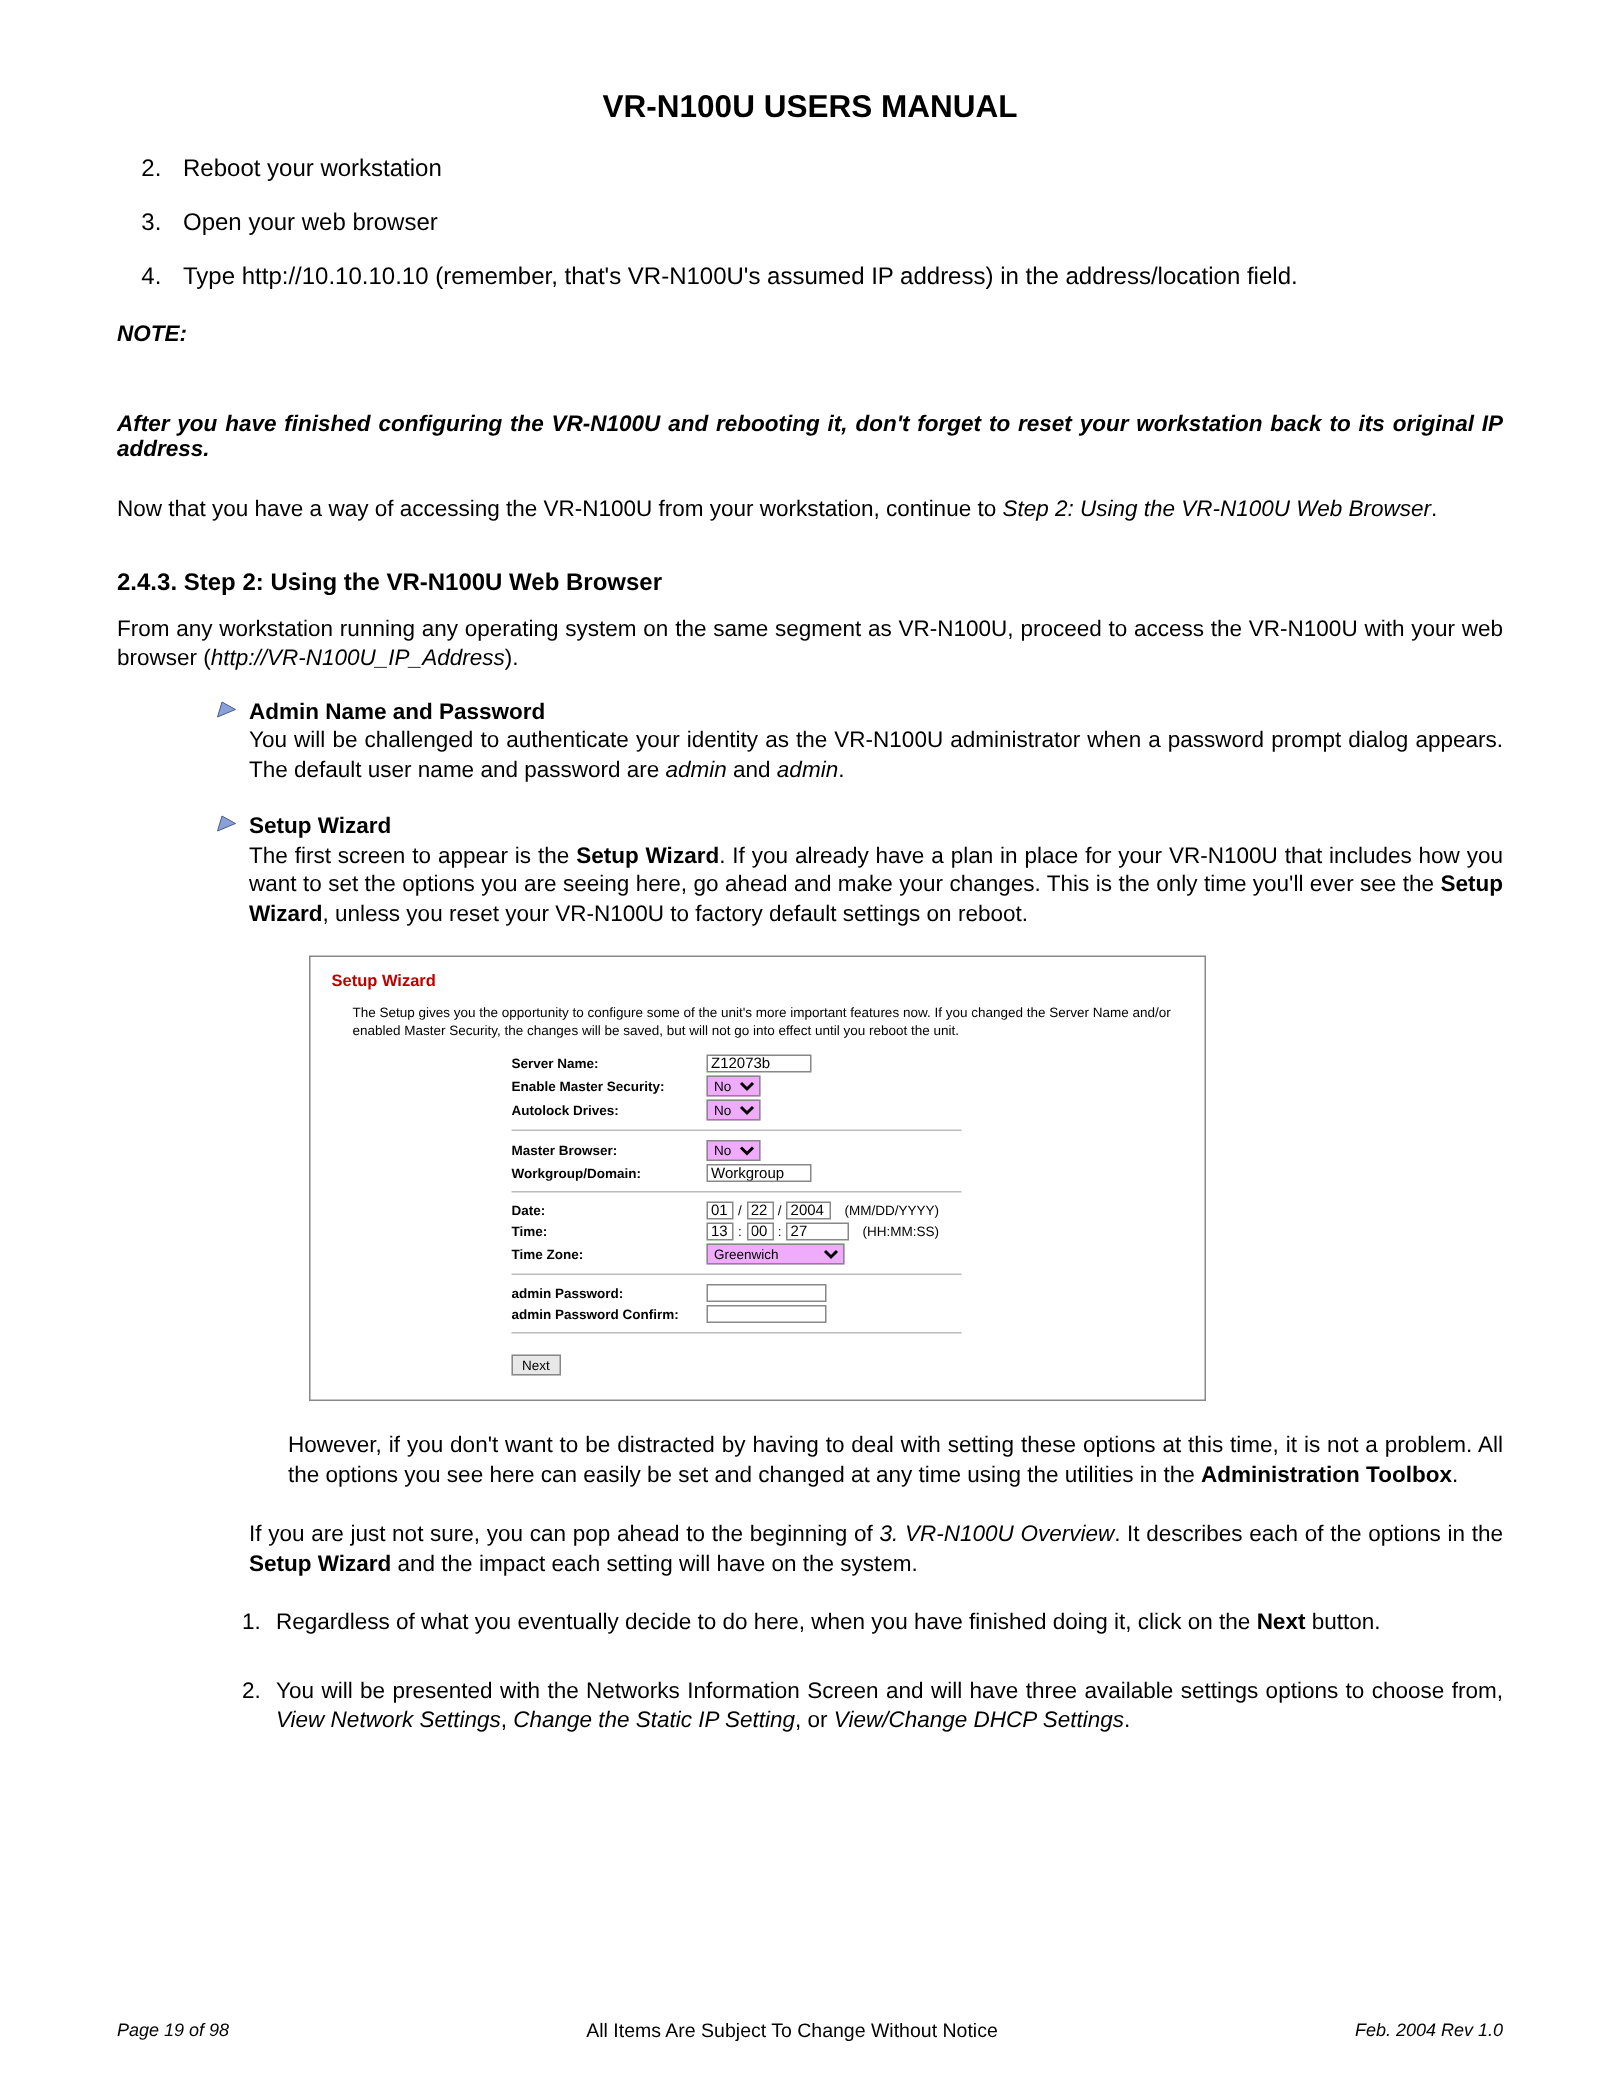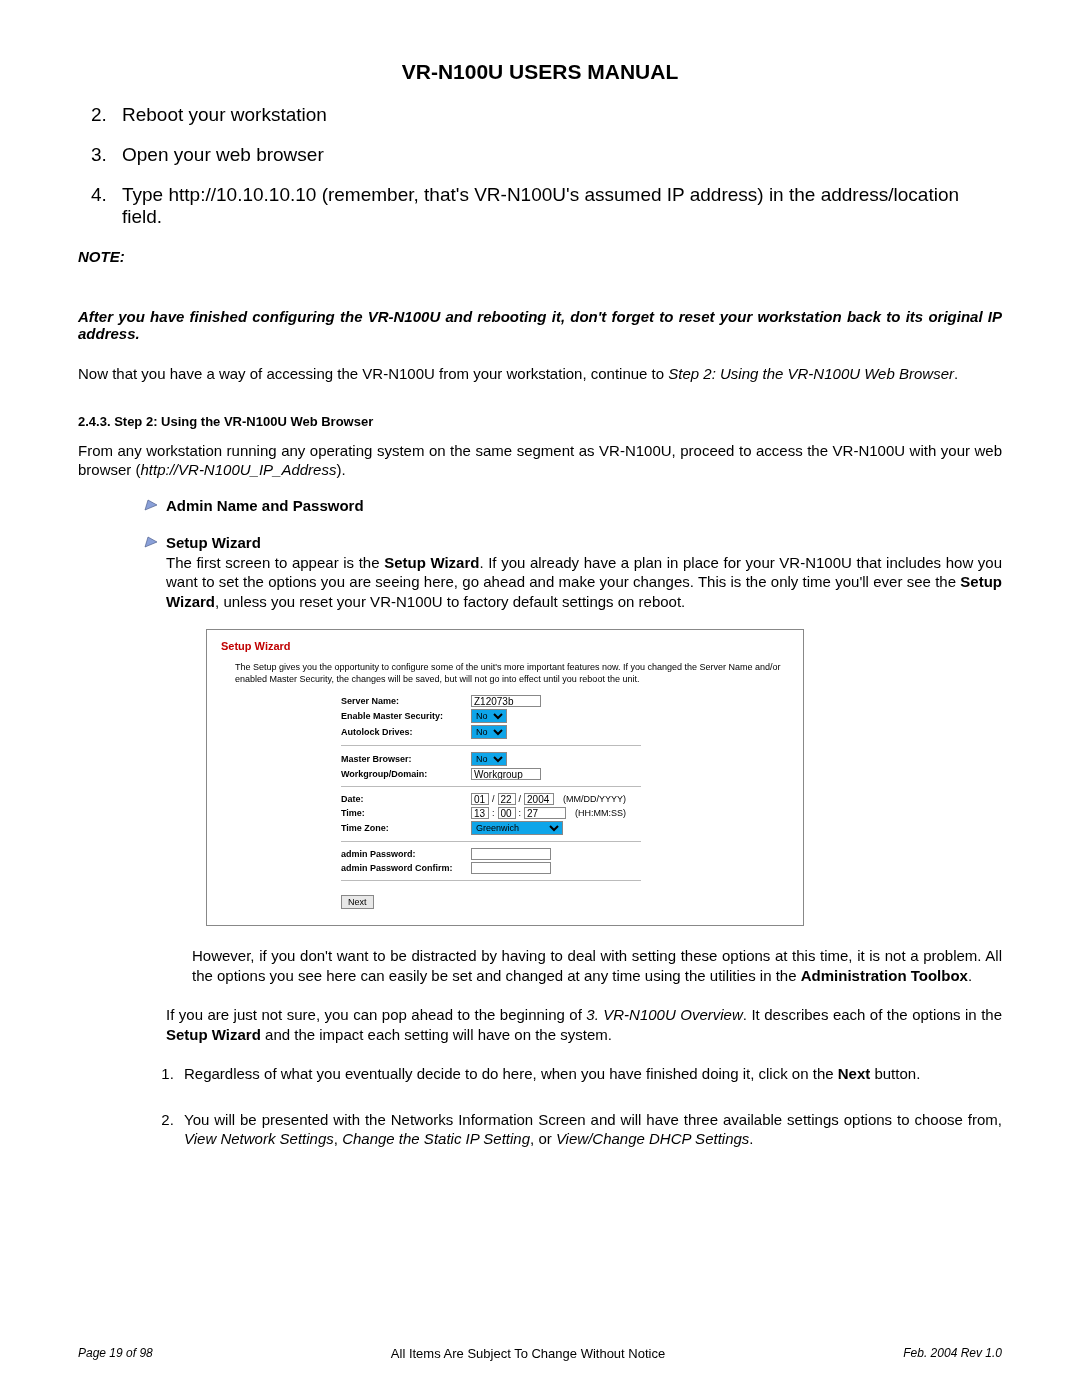--- a/index.html
+++ b/index.html
@@ -19,21 +19,21 @@
   }
   h1.doc-title {
     font-size: 21px;
     font-weight: bold;
     text-align: center;
     margin: 0 0 20px 0;
   }
   ol.steps {
     margin: 0 0 20px 34px;
     padding: 0;
-    font-size: 19px;
+    font-size: 16px;
     list-style-position: outside;
   }
   ol.steps li {
     margin-bottom: 18px;
     padding-left: 10px;
   }
   .note {
     font-size: 15px;
     margin: 0 0 22px 0;
     text-align: justify;
@@ -44,21 +44,21 @@
   .note-wrap { display: flex; }
   .note-wrap .lbl { width: 60px; flex: 0 0 60px;}
   .note-wrap .txt { flex: 1; text-align: justify;}
   .para {
     font-size: 15px;
     margin: 0 0 20px 0;
     text-align: justify;
     line-height: 1.3;
   }
   h2.section {
-    font-size: 13px;
+    font-size: 16px;
     font-weight: bold;
     margin: 30px 0 12px 0;
   }
   .bullet-block {
     margin: 0 0 18px 0;
     display: flex;
     align-items: flex-start;
   }
   .bullet-icon {
     flex: 0 0 80px;
@@ -117,21 +117,21 @@
     border: 1px solid #888;
     height: 12px;
     font-size: 10px;
     padding: 0 2px;
     box-sizing: border-box;
   }
   .wizard-shot select.sel {
     border: 1px solid #888;
     height: 14px;
     font-size: 9px;
-    background: #0ea5e9;
+    background: #f0abfc;
     padding: 0;
   }
   .wizard-shot .sep {
     border-top: 1px solid #bbb;
     margin: 6px 0 6px 120px;
     width: 300px;
   }
   .wizard-shot .btn {
     border: 1px solid #888;
     background: #e8e8e8;
@@ -194,20 +194,21 @@
   </p>
 
   <div class="bullet-block">
     <span class="bullet-icon">
       <svg viewBox="0 0 14 12">
           <path d="M1 11 L4 1 L13 6 Z" fill="#8aa0d8" stroke="#405080" stroke-width="0.6"></path>
         </svg>
     </span>
     <div class="bullet-body">
       <span class="bullet-title">Admin Name and Password</span><br>
+      <span id="bbody0"><span>You will be challenged to authenticate your identity as the VR-N100U administrator when a password prompt dialog appears. The default user name and password are </span><span class="italic">admin</span><span> and </span><span class="italic">admin</span><span>.</span></span>
     </div>
   </div>
 
   <div class="bullet-block">
     <span class="bullet-icon">
       <svg viewBox="0 0 14 12">
           <path d="M1 11 L4 1 L13 6 Z" fill="#8aa0d8" stroke="#405080" stroke-width="0.6"></path>
         </svg>
     </span>
     <div class="bullet-body">

